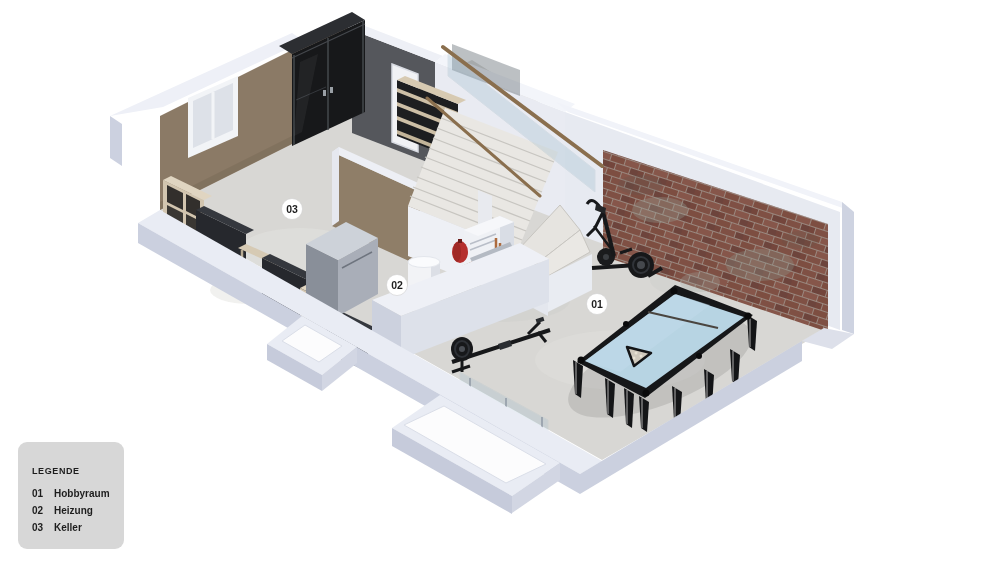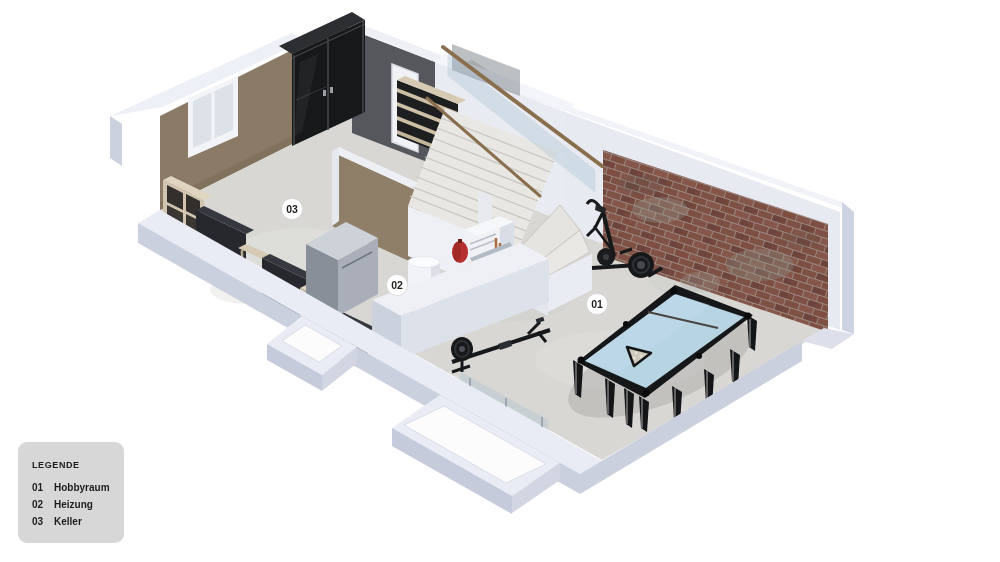--- a/index.html
+++ b/index.html
@@ -1,20 +1,20 @@
 <!DOCTYPE html>
 <html><head>
 <meta charset="utf-8">
 <style>
   html,body{margin:0;padding:0;background:#ffffff;}
   .stage{position:relative;width:1000px;height:562px;background:#ffffff;overflow:hidden;
          font-family:"Liberation Sans",sans-serif;}
   .stage svg{position:absolute;left:0;top:0;}
   .legend{position:absolute;left:18px;top:442px;width:78px;background:#d7d7d7;
-          border-radius:9px;padding:18px 14px 16px 14px;color:#1d1d1d;}
+          border-radius:9px;padding:24px 14px 16px 14px;color:#1d1d1d;}
   .legend-title{font-size:9px;font-weight:700;letter-spacing:.6px;margin-bottom:12px;}
   .legend-row{display:flex;font-size:10px;margin-top:6px;font-weight:600;}
   .legend-code{width:22px;flex:none;}
   .room-label-text{font-size:10.5px;font-weight:700;fill:#1e1e1e;text-anchor:middle;}
 </style>
 </head>
 <body>
 
 <div class="stage">
 <svg width="1000" height="562" viewBox="0 0 1000 562">

